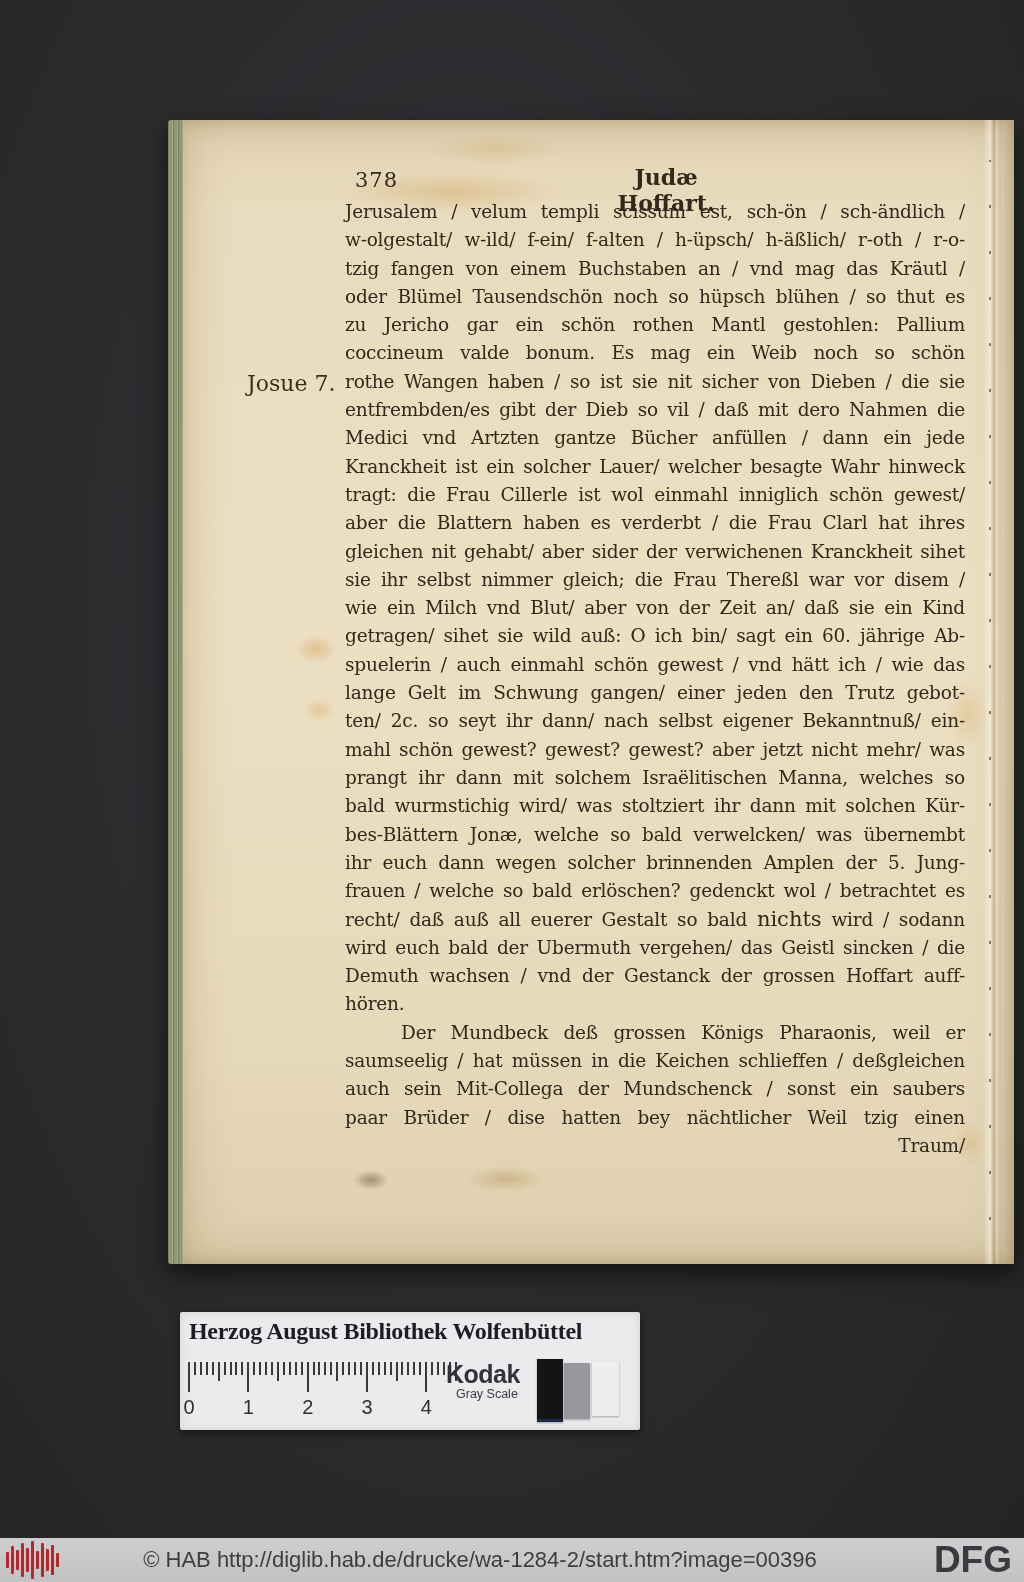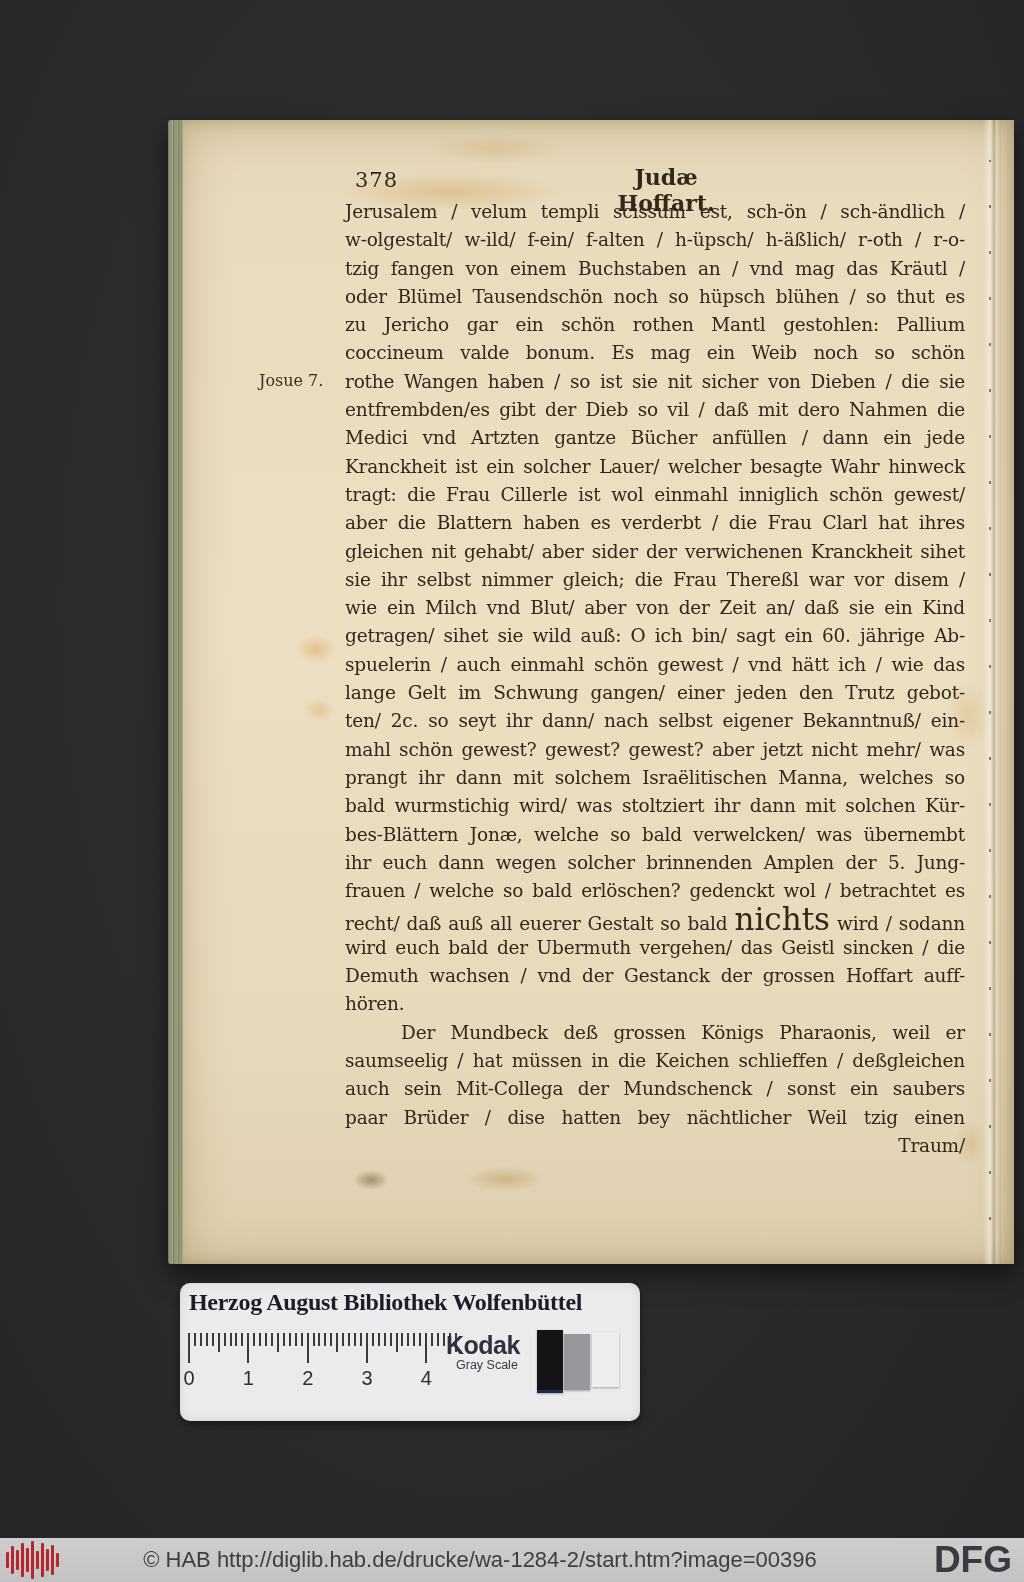--- a/index.html
+++ b/index.html
@@ -19,34 +19,34 @@
         box-shadow:inset 0 0 46px rgba(120,92,44,0.30), inset -6px 0 14px rgba(110,85,40,0.25);}
   .stain{position:absolute;border-radius:50%;pointer-events:none;}
   .crease{position:absolute;top:0;left:800px;width:18px;height:100%;
         background:linear-gradient(90deg,rgba(255,252,242,0) 0%,rgba(252,248,238,0.55) 40%,rgba(130,108,66,0.30) 62%,rgba(255,252,242,0.2) 75%,rgba(130,108,66,0.12) 100%);}
   .crease-specks{position:absolute;top:40px;left:806px;width:2px;height:1060px;
         background:repeating-linear-gradient(0deg,rgba(45,32,18,0.55) 0 3px,transparent 3px 46px);}
 
   .pagenum{position:absolute;left:172px;top:48px;font-size:21px;color:#33271a;letter-spacing:1px;}
   .runhead{position:absolute;left:403px;top:44px;width:160px;text-align:center;
            font-size:22px;font-weight:700;color:#33271a;}
-  .margnote{position:absolute;left:64px;top:251px;font-size:16px;color:#3a2d1e;margin-left:12px;}
+  .margnote{position:absolute;left:64px;top:251px;font-size:22px;color:#3a2d1e;}
 
   #textblock{position:absolute;left:162px;top:78px;width:620px;color:#32271a;
              font-size:18.5px;font-weight:400;letter-spacing:-0.2px;}
   .line{height:28.3px;line-height:28.3px;text-align:justify;text-align-last:justify;-moz-text-align-last:justify;
         white-space:normal;}
   .line.plain{text-align-last:left;-moz-text-align-last:left;}
   .line.indent{padding-left:56px;}
   .line.catch{text-align-last:right;-moz-text-align-last:right;}
-  .em-word{font-size:31px;letter-spacing:0;}
+  .em-word{font-size:21px;letter-spacing:0;}
 
   
-  .card{position:absolute;left:180px;top:1283px;width:460px;height:138px;background:#ebebee;
-        border-radius:10px;box-shadow:0 3px 8px rgba(0,0,0,0.5), inset 0 0 10px rgba(150,140,120,0.25);}
+  .card{position:absolute;left:180px;top:1312px;width:460px;height:118px;background:#ebebee;
+        border-radius:2px;box-shadow:0 3px 8px rgba(0,0,0,0.5), inset 0 0 10px rgba(150,140,120,0.25);}
   .card-title{position:absolute;left:9px;top:6px;width:445px;white-space:nowrap;
         font-family:"Liberation Serif", serif;font-weight:700;font-size:24px;color:#1d1d26;letter-spacing:-0.3px;}
   #ruler{position:absolute;left:8px;top:50px;width:290px;height:58px;}
   .tick{position:absolute;top:0;width:2px;background:#3a3a3c;}
   .tick.mm{height:13px;}
   .tick.half{height:19px;}
   .tick.cm{height:30px;}
   .rnum{position:absolute;top:34px;transform:translateX(-40%);
         font-family:"Liberation Sans", sans-serif;font-size:20px;color:#2e2e30;}
   .kodak{position:absolute;left:266px;top:48px;font-family:"Liberation Sans", sans-serif;

